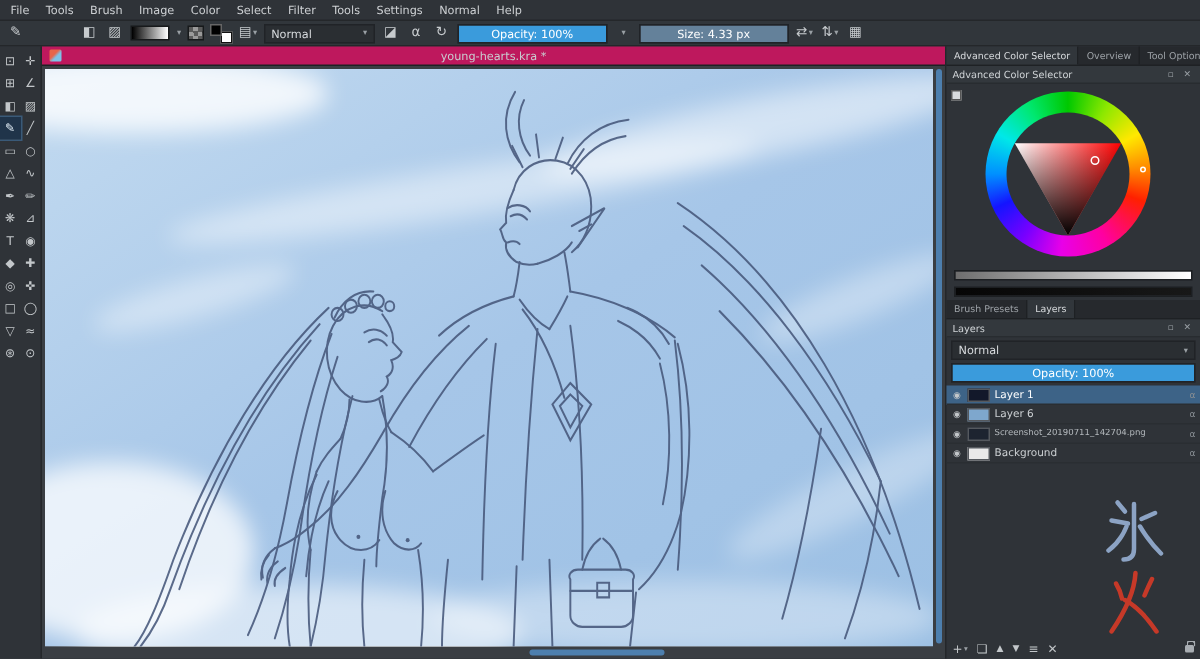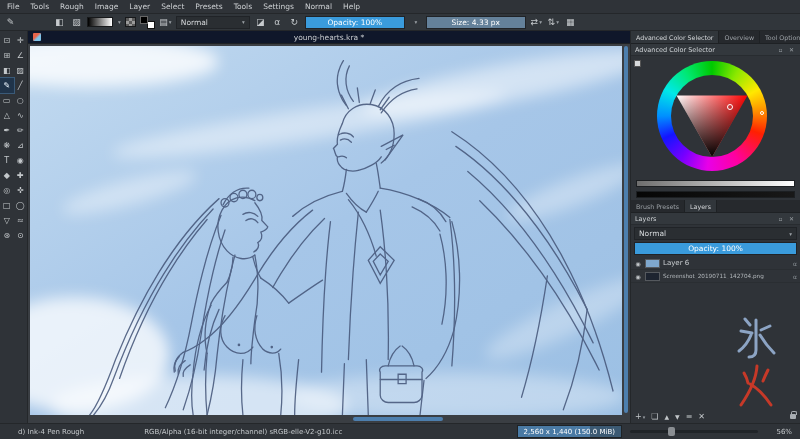--- a/index.html
+++ b/index.html
@@ -36,21 +36,21 @@
   .slider.sz-slider { width:100px; } .slider.sz-slider .fill { width:100%; background:#64819a; }
 
   
   .mid { flex:1; display:flex; min-height:0; }
   .toolbox { width:28px; flex:none; background:#2f3338; border-right:1px solid #24272a;
              display:grid; grid-template-columns:repeat(2,1fr); align-content:start; padding-top:2px; }
   .tool { height:15px; display:flex; align-items:center; justify-content:center; font-size:8px; color:#c3c7ca; }
   .tool.active { background:#20344a; color:#eaf5fd; outline:1px solid #3a5a78; }
 
   .center { flex:1; display:flex; flex-direction:column; min-width:0; }
-  .tabstrip { height:13px; flex:none; background:#0f172a; border-bottom:1px solid #1e2124;
+  .tabstrip { height:13px; flex:none; background:#be185d; border-bottom:1px solid #1e2124;
               display:flex; align-items:center; position:relative; }
   .tab-icon { width:8px; height:8px; margin-left:5px; border-radius:1px;
               background:linear-gradient(135deg,#e8654a 40%,#7ec3e8 60%); }
   .tab-title { position:absolute; left:0; right:0; text-align:center; font-size:7.5px; color:#c9ccd0; }
 
   .canvas-wrap { flex:1; position:relative; background:#3a3e43; min-height:0; }
   svg.canvas { position:absolute; left:2px; top:2px; width:calc(100% - 10px); height:calc(100% - 10px); }
   .vscroll { position:absolute; top:2px; bottom:10px; right:2px; width:4px; background:#4d7fae; border-radius:2px; }
   .hscroll { position:absolute; left:54%; bottom:2px; width:15%; height:4px; background:#4d7fae; border-radius:2px; }
 
@@ -123,25 +123,25 @@
   .sb-zoom { width:26px; text-align:right; white-space:nowrap; }
 </style>
 </head>
 <body>
 
 <div class="app">
 
   <div class="menubar">
     <span class="menu-item">File</span>
     <span class="menu-item">Tools</span>
-    <span class="menu-item">Rough</span>
+    <span class="menu-item">Brush</span>
     <span class="menu-item">Image</span>
-    <span class="menu-item">Layer</span>
+    <span class="menu-item">Color</span>
     <span class="menu-item">Select</span>
-    <span class="menu-item">Presets</span>
+    <span class="menu-item">Filter</span>
     <span class="menu-item">Tools</span>
     <span class="menu-item">Settings</span>
     <span class="menu-item">Normal</span>
     <span class="menu-item">Help</span>
   </div>
 
   <div class="toolbar">
     <span class="tbtn">
         <span>✎</span>
       </span>
@@ -415,30 +415,42 @@
         </span>
       </div>
       <div class="opacity-row">
         <span class="slider">
           <span class="fill"></span>
           <span class="lbl">Opacity: 100%</span>
         </span>
       </div>
 
       <div class="layer-list">
+        <div class="layer-row selected">
+          <span class="eye">◉</span>
+          <span class="thumb t1"></span>
+          <span class="lname">Layer 1</span>
+          <span class="lalpha">α</span>
+        </div>
         <div class="layer-row">
           <span class="eye">◉</span>
           <span class="thumb t3"></span>
           <span class="lname">Layer 6</span>
           <span class="lalpha">α</span>
         </div>
         <div class="layer-row">
           <span class="eye">◉</span>
           <span class="thumb t4"></span>
           <span class="lname small">Screenshot_20190711_142704.png</span>
+          <span class="lalpha">α</span>
+        </div>
+        <div class="layer-row">
+          <span class="eye">◉</span>
+          <span class="thumb t5"></span>
+          <span class="lname">Background</span>
           <span class="lalpha">α</span>
         </div>
       </div>
 
       <div class="panel-flex"></div>
 
       <div class="watermark">
         <svg width="40" height="44" viewBox="0 0 40 44">
           <g stroke="#9db8dd" stroke-width="3" fill="none" stroke-linecap="round" opacity="0.85">
             <path d="M20 3 L20 33 Q20 40 13 40"></path>
@@ -477,24 +489,14 @@
             <span>≡</span>
           </span>
         <span class="lb">
             <span>✕</span>
           </span>
         <span class="mini-lock"></span>
       </div>
     </div>
   </div>
 
-  <div class="statusbar">
-    <span class="sb-brush">d) Ink-4 Pen Rough</span>
-    <span class="sb-profile">RGB/Alpha (16-bit integer/channel)  sRGB-elle-V2-g10.icc</span>
-    <span class="sb-spacer"></span>
-    <span class="sb-mem">2,560 x 1,440 (150.0 MiB)</span>
-    <span class="sb-zoomtrack">
-      <span class="sb-zoomhandle"></span>
-    </span>
-    <span class="sb-zoom">56%</span>
-  </div>
 
 </div>
 
 </body></html>

